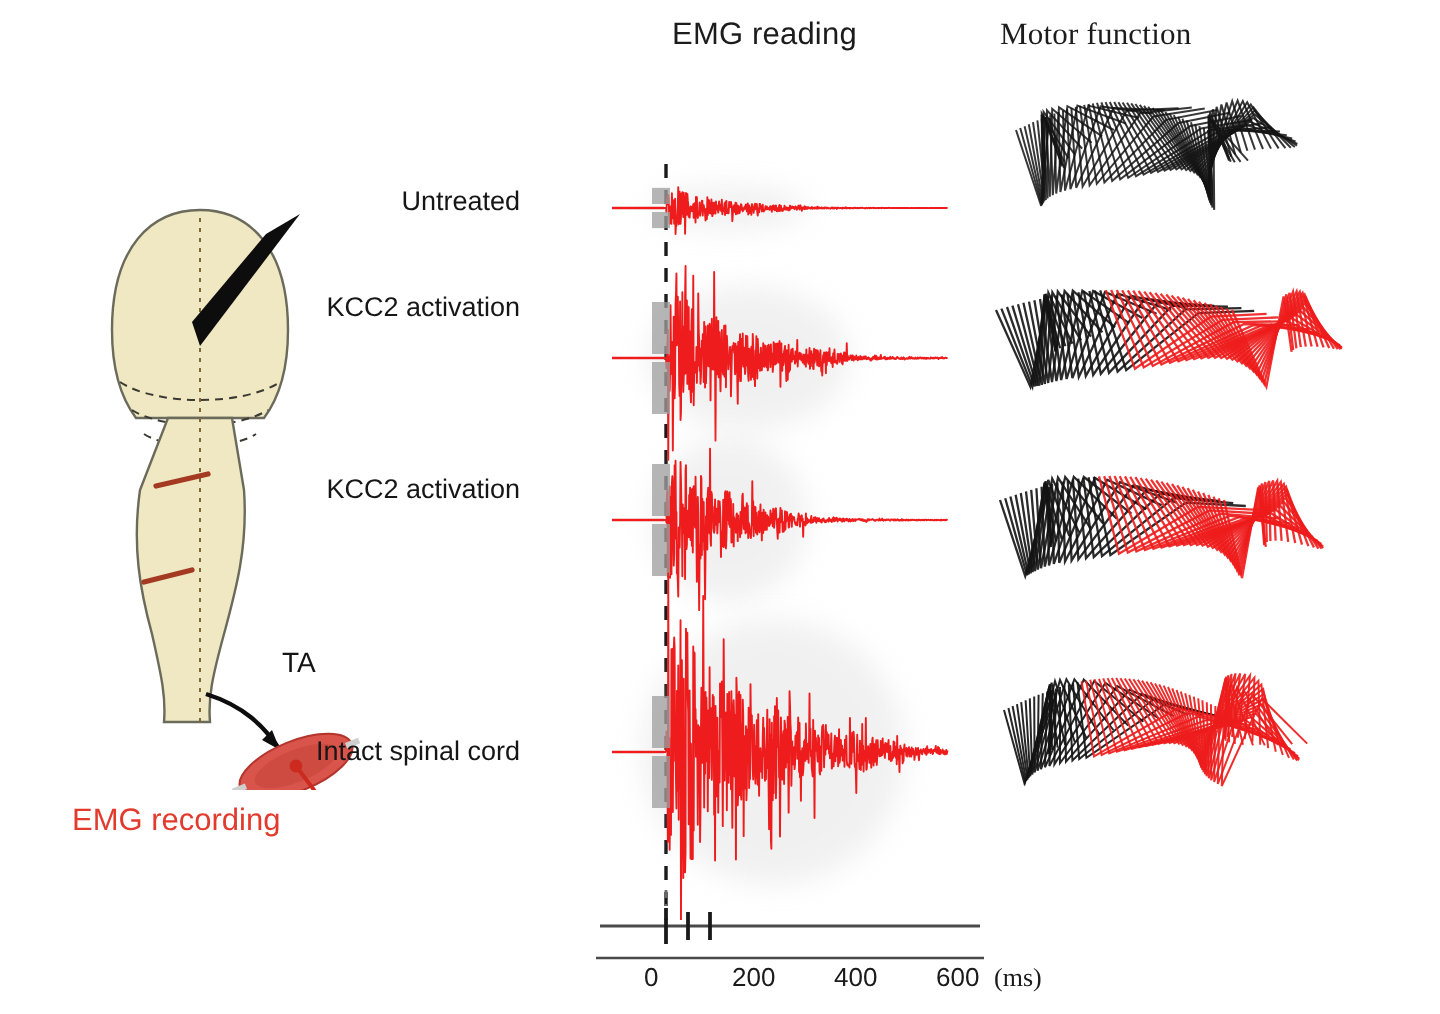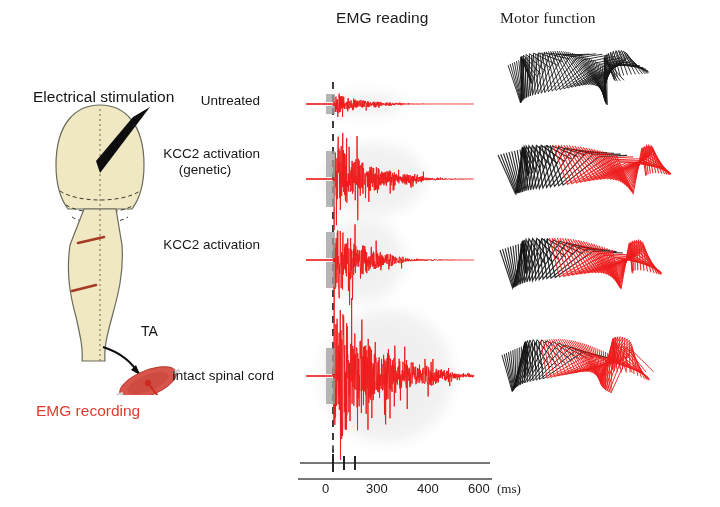--- a/index.html
+++ b/index.html
@@ -48,21 +48,20 @@
 </style>
 </head>
 <body>
 
 <div class="fig">
 
   <div class="abs col-header" id="hdr-emg">EMG reading</div>
 
   <div class="abs col-header" id="hdr-motor">Motor function</div>
 
-  <div class="abs" id="title-estim">Electrical stimulation</div>
 
   <svg class="abs" style="left:0px;top:95px;" width="250" height="300" viewBox="0 0 250 300">
 
     <path d="M56 70 C56 28 76 10 100 10 C124 10 144 28 144 70
              C144 92 138 106 132 114 L68 114 C62 106 56 92 56 70 Z" fill="#EFE8C3" stroke="#6b6b5c" stroke-width="1.2"></path>
 
     <path d="M60 96 C78 108 122 108 140 96" fill="none" stroke="#3a3a32" stroke-width="1" stroke-dasharray="4 3"></path>
     <path d="M66 110 C82 120 118 120 134 110" fill="none" stroke="#3a3a32" stroke-width="1" stroke-dasharray="4 3"></path>
     <path d="M72 122 C84 130 116 130 128 122" fill="none" stroke="#3a3a32" stroke-width="1" stroke-dasharray="4 3"></path>
 
@@ -94,28 +93,27 @@
   <div class="abs" id="label-ta">TA</div>
 
   <div class="abs" id="label-emg-rec">EMG recording</div>
 
   <div class="trace-label" style="left:150px;top:93px;width:110px;">
     <span>Untreated</span>
   </div>
 
   <div class="trace-label" style="left:150px;top:146px;width:110px;">
     <span>KCC2 activation</span>
-    <span class="l2">(genetic)</span>
   </div>
 
   <div class="trace-label" style="left:150px;top:237px;width:110px;">
     <span>KCC2 activation</span>
   </div>
 
-  <div class="trace-label" style="left:164px;top:368px;width:110px;">
+  <div class="trace-label" style="left:150px;top:368px;width:110px;">
     <span>Intact spinal cord</span>
   </div>
 
   <svg class="abs" style="left:262px;top:60px;" width="250" height="400" viewBox="0 0 250 400">
 
     <line id="stim-line" x1="71" y1="22" x2="71" y2="400" stroke="#1a1a1a" stroke-width="1.7" stroke-dasharray="7 6"></line>
 
     <line x1="44" y1="44" x2="70" y2="44" stroke="#ee1c1c" stroke-width="1.2"></line>
     <line x1="44" y1="119" x2="70" y2="119" stroke="#ee1c1c" stroke-width="1.2"></line>
     <line x1="44" y1="200" x2="70" y2="200" stroke="#ee1c1c" stroke-width="1.2"></line>
@@ -150,21 +148,21 @@
     <line x1="10" y1="18" x2="200" y2="18" stroke="#4a4a4a" stroke-width="1.4"></line>
     <line x1="43" y1="9" x2="43" y2="27" stroke="#1a1a1a" stroke-width="1.9"></line>
     <line x1="54" y1="11" x2="54" y2="25" stroke="#1a1a1a" stroke-width="1.9"></line>
     <line x1="65" y1="11" x2="65" y2="25" stroke="#1a1a1a" stroke-width="1.9"></line>
     <line x1="43" y1="0" x2="43" y2="8" stroke="#6a6a6a" stroke-width="1.4" stroke-dasharray="4 3"></line>
 
     <line x1="8" y1="34" x2="202" y2="34" stroke="#4a4a4a" stroke-width="1.3"></line>
   </svg>
 
   <div class="abs axis-tick-label" style="left:322px;top:481px;">0</div>
-  <div class="abs axis-tick-label" style="left:366px;top:481px;">300</div>
+  <div class="abs axis-tick-label" style="left:366px;top:481px;">200</div>
   <div class="abs axis-tick-label" style="left:417px;top:481px;">400</div>
   <div class="abs axis-tick-label" style="left:468px;top:481px;">600</div>
   <div class="abs" id="axis-unit" style="left:497px;top:481px;">(ms)</div>
 
   <svg class="abs" style="left:480px;top:35px;" width="240" height="430" viewBox="0 0 240 430">
     <g id="motor-untreated-g">
         <polyline points="28.0,30.0 40.6,68.0 44.6,24.1 52.0,49.0" fill="none" stroke="#141414" stroke-width="1" opacity="0.85"></polyline>
         <polyline points="30.1,29.0 40.9,67.5 42.7,23.6 51.1,48.2" fill="none" stroke="#141414" stroke-width="1" opacity="0.85"></polyline>
         <polyline points="32.3,28.1 41.2,67.0 41.4,23.0 51.1,47.2" fill="none" stroke="#141414" stroke-width="1" opacity="0.85"></polyline>
         <polyline points="34.4,27.1 41.6,66.4 40.8,22.4 52.1,45.8" fill="none" stroke="#141414" stroke-width="1" opacity="0.85"></polyline>

